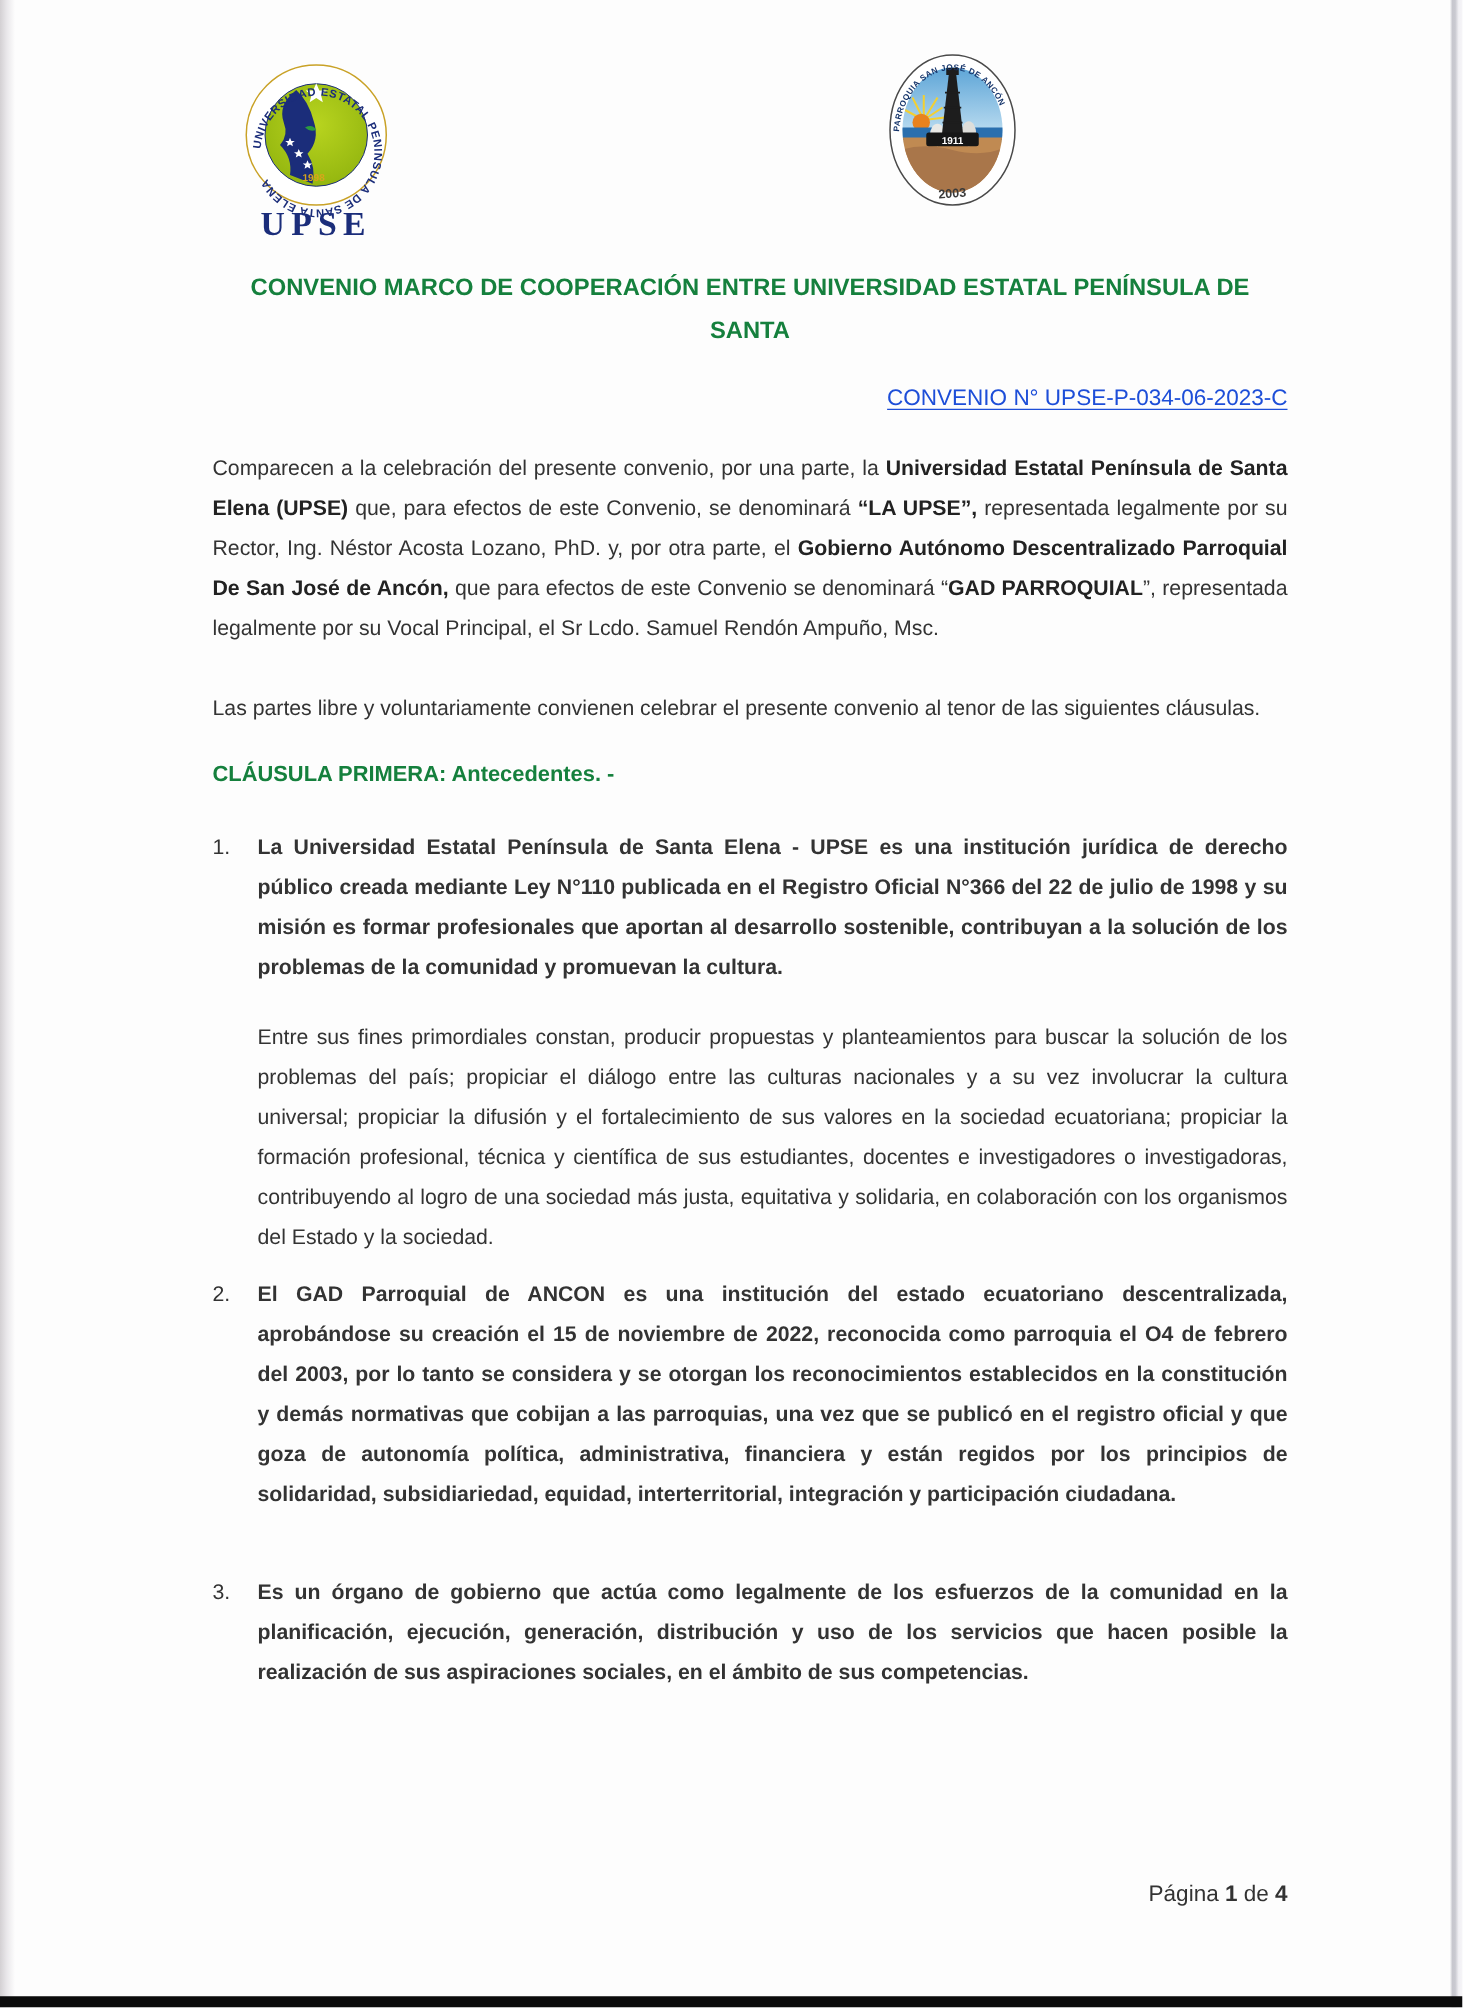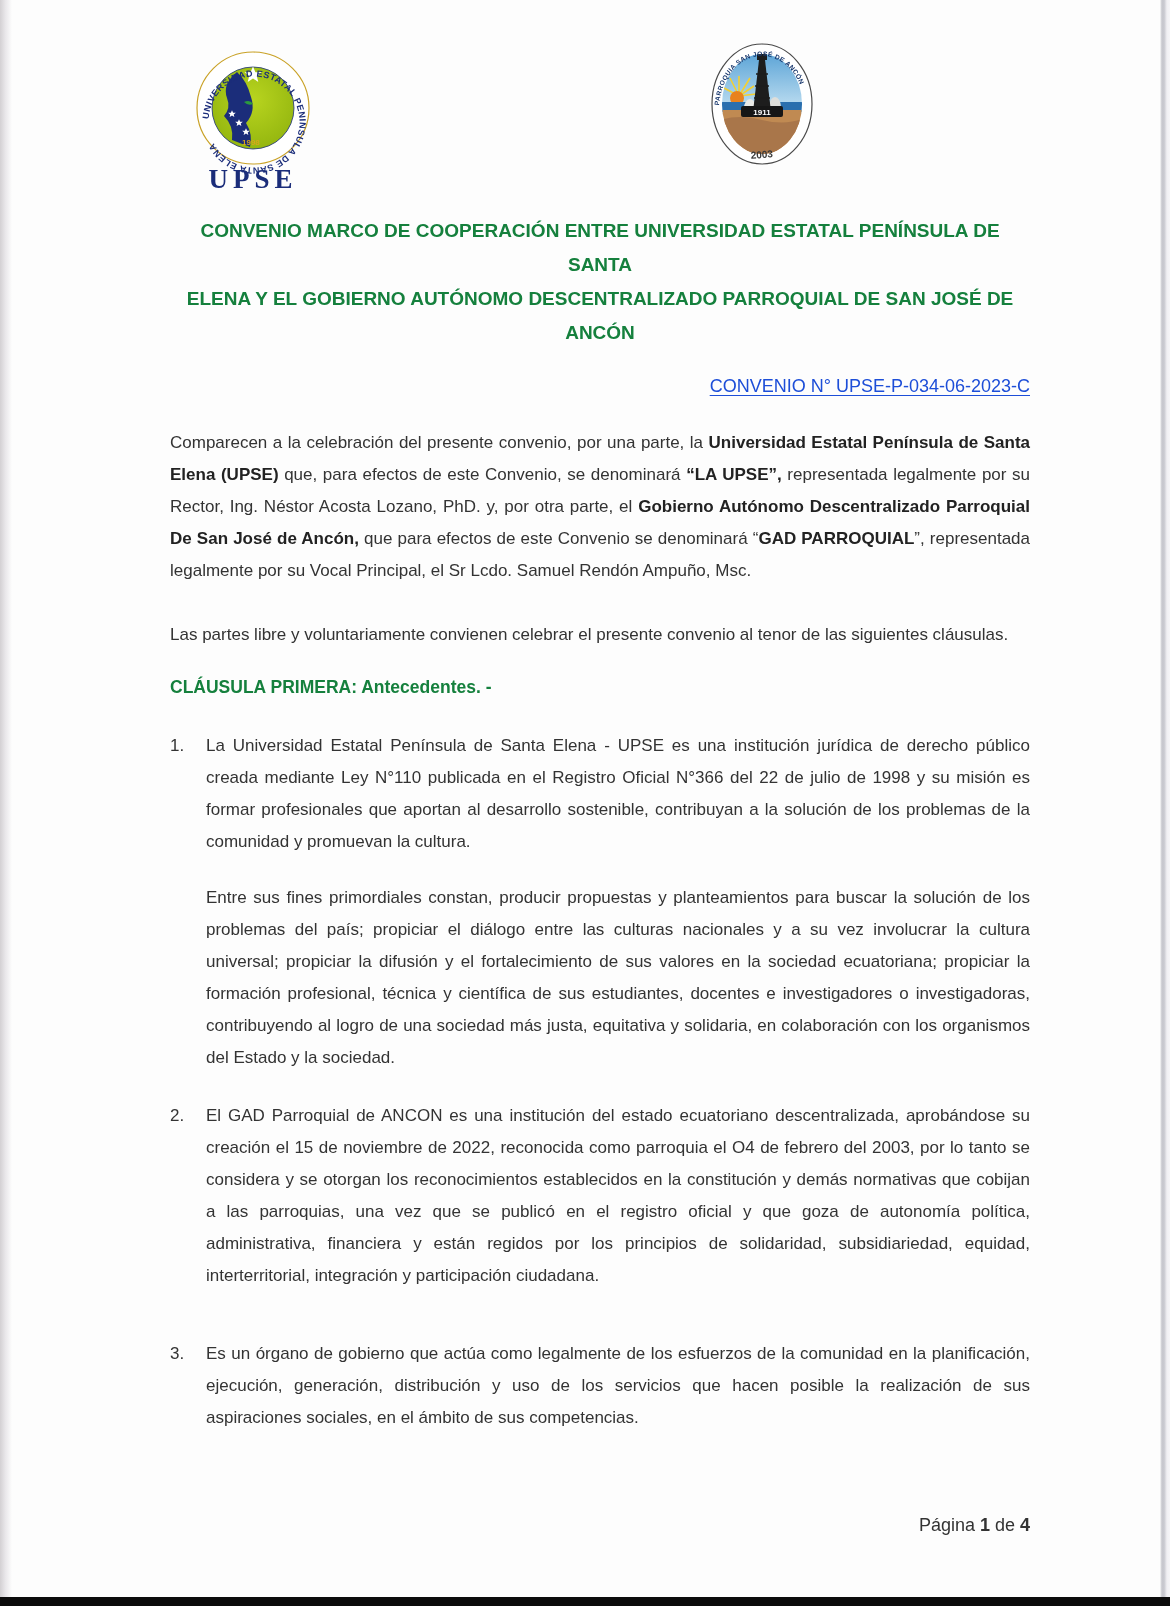--- a/index.html
+++ b/index.html
@@ -50,26 +50,26 @@
     text-align:justify; margin:0 0 22px 0;
   }
   .par .b { font-weight:bold; color:#222; }
   .intro { margin-top:30px; }
   .clause-heading {
     font-weight:bold; font-size:17.5px; color:#15803d;
     margin:26px 0 32px 0;
   }
   .list-item { display:flex; margin-bottom:24px; }
   .list-item .num { flex:none; width:36px; font-size:17px; line-height:32px; color:#333; }
-  .list-item .txt { flex:1; font-size:17px; line-height:32px; color:#333; text-align:justify; }
+  .list-item .txt { flex:1; font-size:17px; line-height:32px; color:#333; text-align:justify;font-weight:bold; }
   .list-item.spaced { margin-bottom:46px; }
-  .continuation { margin-left:36px; margin-bottom:26px; }
+  .continuation { margin-left:36px; margin-bottom:14px; }
 
   .page-footer {
-    position:absolute; right:140px; bottom:70px;
+    position:absolute; right:140px; bottom:80px;
     font-size:18px; color:#333;
   }
   .page-footer .b { font-weight:bold; }
 </style>
 </head>
 <body>
 
 <div class="photo-edge-left"></div>
 <div class="photo-edge-right"></div>
 <div class="photo-bottom-bar"></div>
@@ -153,21 +153,20 @@
         <text font-size="6.6" font-weight="bold" fill="#16356b" letter-spacing="0.4">
           <textPath href="#anconRing" startOffset="3%">PARROQUIA SAN JOSÉ DE ANCÓN</textPath>
         </text>
         <text x="52" y="116" text-anchor="middle" font-size="10" font-weight="bold" fill="#3a3a3a" transform="rotate(-4 52 116)">2003</text>
       </svg>
     </div>
   </div>
 
   <div class="doc-title">
     <div>CONVENIO MARCO DE COOPERACIÓN ENTRE UNIVERSIDAD ESTATAL PENÍNSULA DE SANTA</div>
-    <div>ELENA Y EL GOBIERNO AUTÓNOMO DESCENTRALIZADO PARROQUIAL DE SAN JOSÉ DE ANCÓN</div>
   </div>
 
   <div class="agreement-number">CONVENIO N° UPSE-P-034-06-2023-C</div>
 
   <p class="par intro"><span>Comparecen a la celebración del presente convenio, por una parte, la </span><span class="b">Universidad Estatal Península de Santa Elena (UPSE)</span><span> que, para efectos de este Convenio, se denominará </span><span class="b">“LA UPSE”,</span><span> representada legalmente por su Rector, Ing. Néstor Acosta Lozano, PhD. y, por otra parte, el </span><span class="b">Gobierno Autónomo Descentralizado Parroquial De San José de Ancón,</span><span> que para efectos de este Convenio se denominará “</span><span class="b">GAD PARROQUIAL</span><span>”, representada legalmente por su Vocal Principal, el Sr Lcdo. Samuel Rendón Ampuño, Msc.</span></p>
 
   <p class="par" style="margin-top:32px;">Las partes libre y voluntariamente convienen celebrar el presente convenio al tenor de las siguientes cláusulas.</p>
 
   <div class="clause-heading">CLÁUSULA PRIMERA: Antecedentes. -</div>
 

